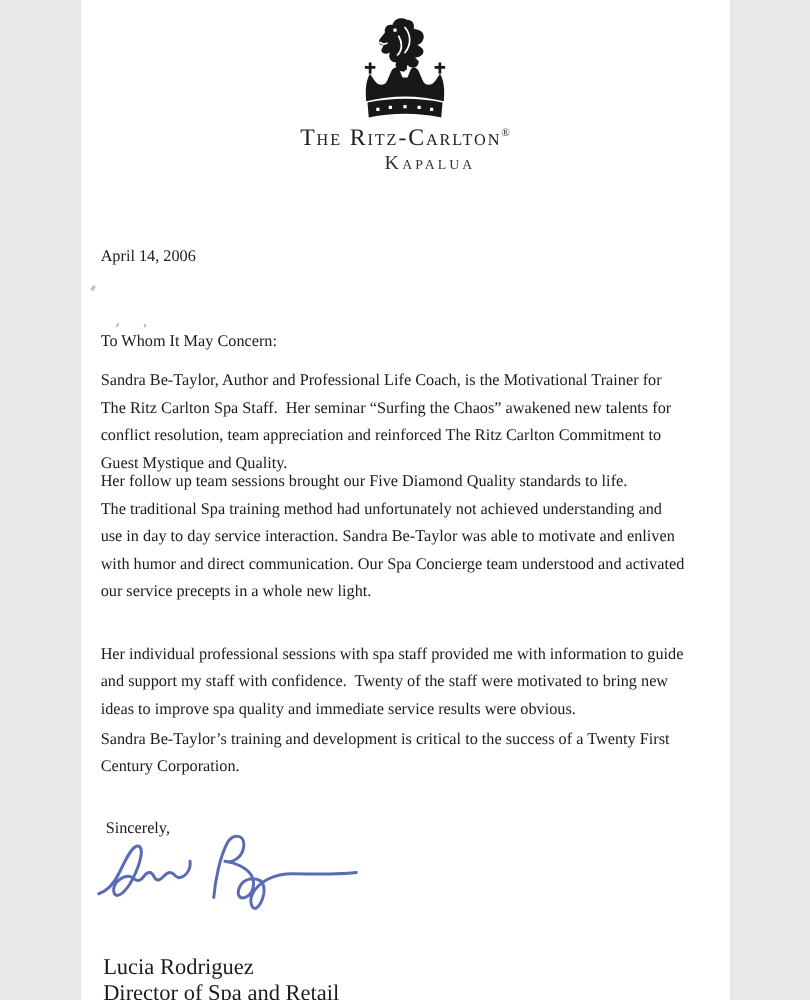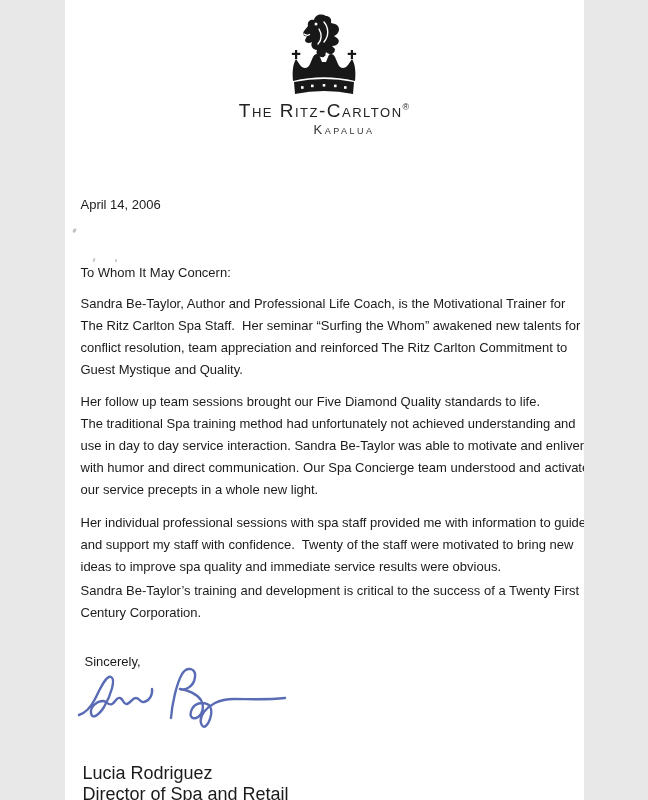--- a/index.html
+++ b/index.html
@@ -3,21 +3,21 @@
 <meta charset="utf-8">
 <style>
   html, body { margin: 0; padding: 0; background: #e8e8e8; }
   .page {
     position: relative;
     width: 519px;
     height: 800px;
     margin: 0 auto;
     background: #ffffff;
     overflow: hidden;
-    font-family: Liberation Sans, sans-serif;
+    font-family: Liberation Serif, serif;
     color: #1b1b1b;
   }
 
   
   .letterhead {
     position: absolute;
     top: 0; left: 0; right: 0;
     text-align: center;
   }
   .logo-wrap { margin-top: 12px; height: 84px; }
@@ -31,39 +31,39 @@
   }
   .brand-line .reg {
     font-variant: normal;
     font-size: 9px;
     vertical-align: 7px;
     letter-spacing: 0;
   }
   .location-line {
     margin-top: 3px;
     font-variant: small-caps;
-    font-size: 13px;
+    font-size: 16px;
     letter-spacing: 2.5px;
     color: #333333;
     line-height: 1;
     margin-left: 40px;
   }
 
   
   .txt {
     position: absolute;
     left: 16px;
     font-size: 13px;
     line-height: 22px;
     white-space: pre;
   }
   .date       { top: 194px; }
   .salutation { top: 237px; margin-top: 25px; }
   .p1 { top: 293px; }
-  .p2 { top: 391px; }
+  .p2 { top: 374px; }
   .p3 { top: 512px; }
   .p4 { top: 580px; }
   .closing { top: 651px; left: 20px; }
 
   .signature-box {
     position: absolute;
     top: 663px; left: 6px;
     width: 240px; height: 72px;
   }
 
@@ -134,21 +134,21 @@
     </div>
     <div class="brand-line"><span>The Ritz-Carlton</span><span class="reg">®</span></div>
     <div class="location-line">Kapalua</div>
   </div>
 
   <div class="txt date">April 14, 2006</div>
 
   <div class="txt salutation">To Whom It May Concern:</div>
 
   <div class="txt p1">Sandra Be-Taylor, Author and Professional Life Coach, is the Motivational Trainer for
-The Ritz Carlton Spa Staff.  Her seminar “Surfing the Whom” awakened new talents for
+The Ritz Carlton Spa Staff.  Her seminar “Surfing the Chaos” awakened new talents for
 conflict resolution, team appreciation and reinforced The Ritz Carlton Commitment to
 Guest Mystique and Quality.</div>
 
   <div class="txt p2">Her follow up team sessions brought our Five Diamond Quality standards to life.
 The traditional Spa training method had unfortunately not achieved understanding and
 use in day to day service interaction. Sandra Be-Taylor was able to motivate and enliven
 with humor and direct communication. Our Spa Concierge team understood and activated
 our service precepts in a whole new light.</div>
 
   <div class="txt p3">Her individual professional sessions with spa staff provided me with information to guide

